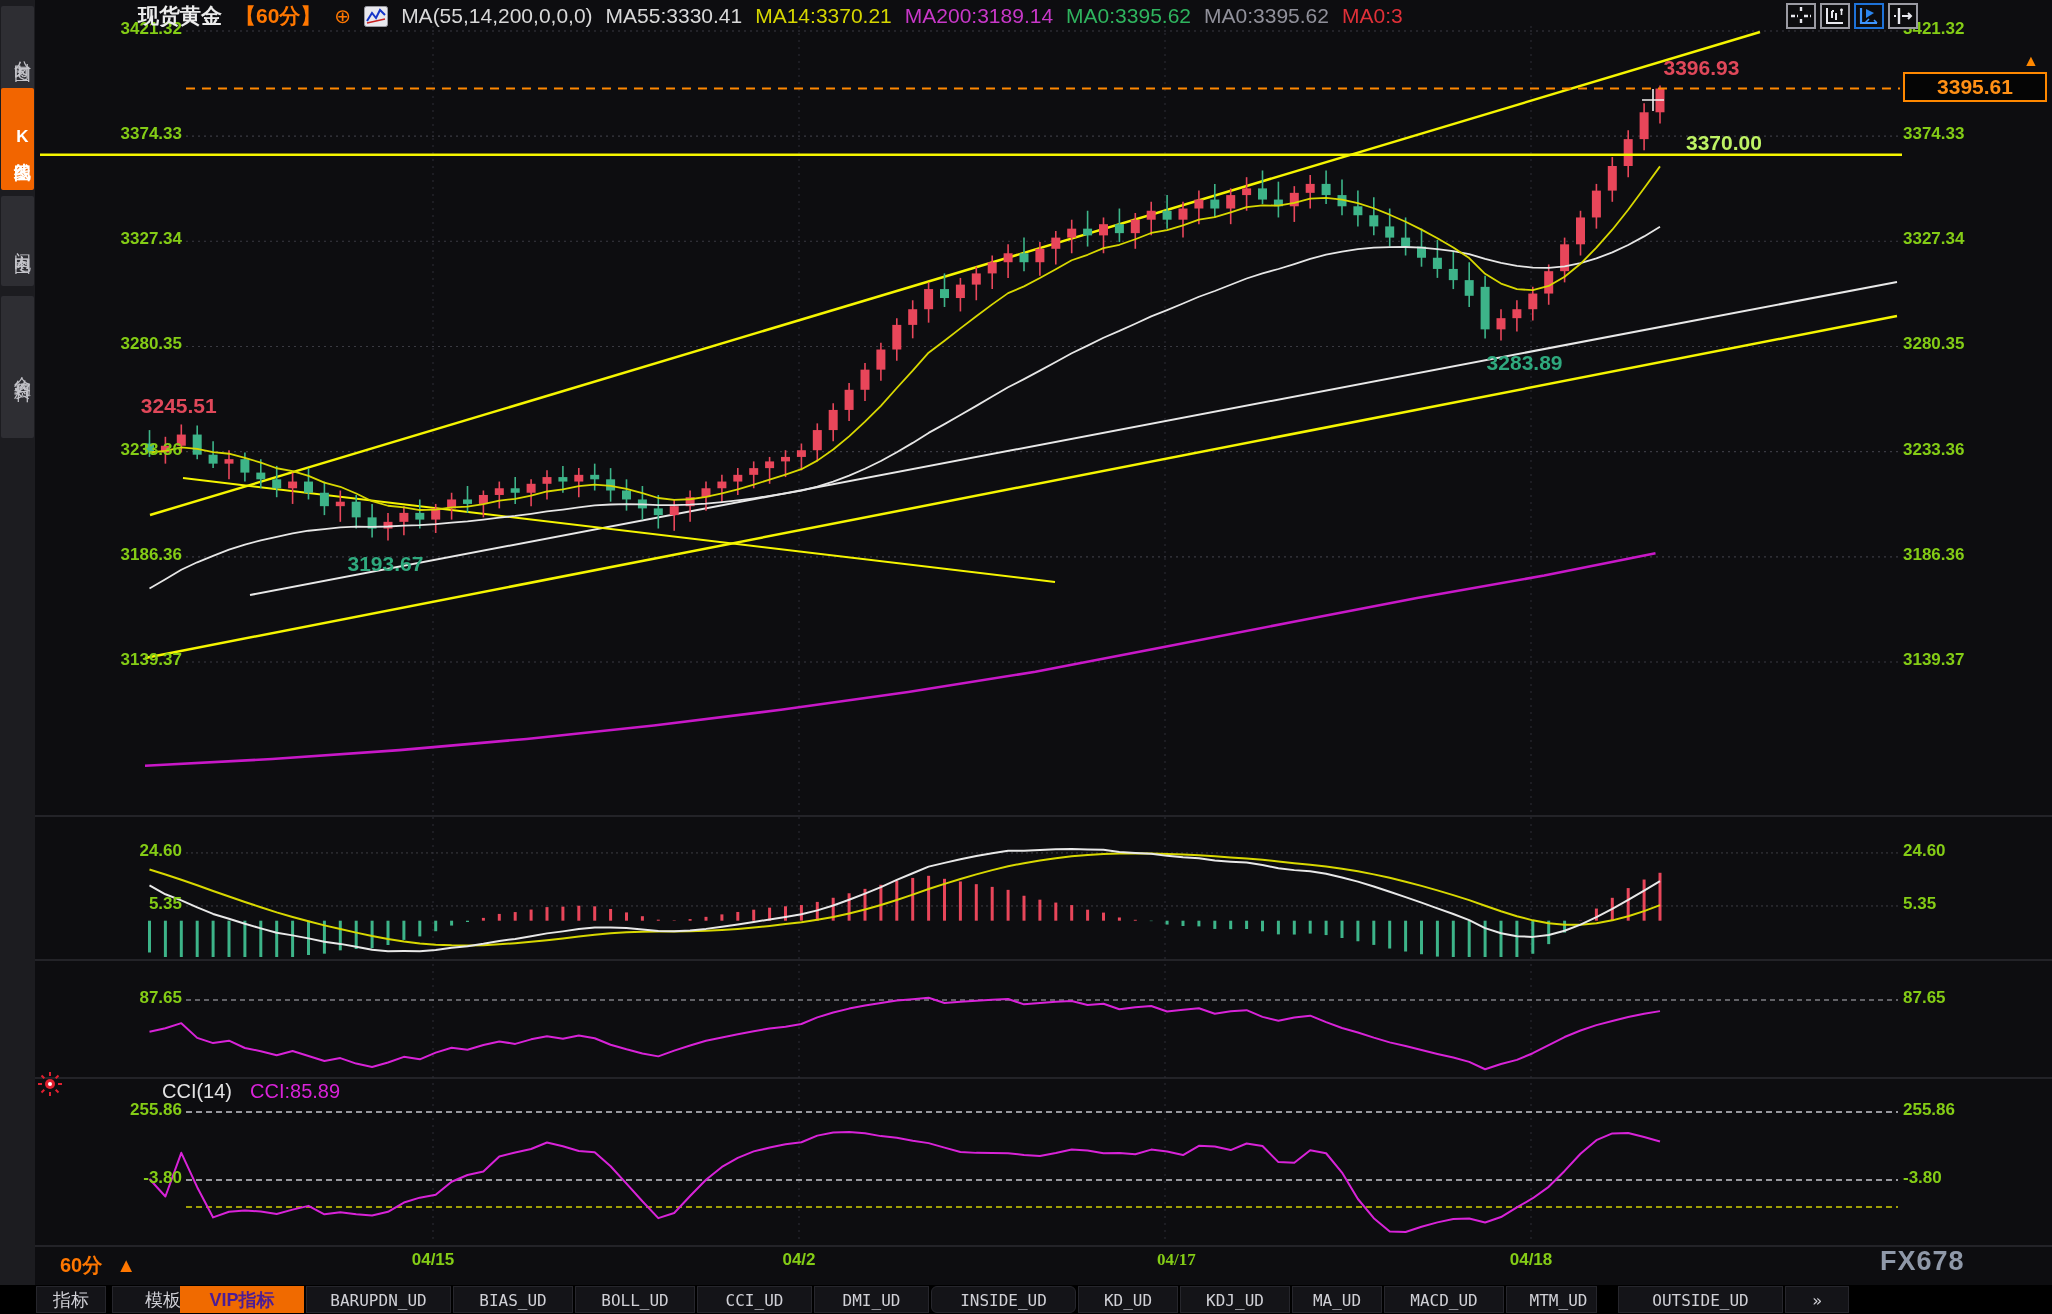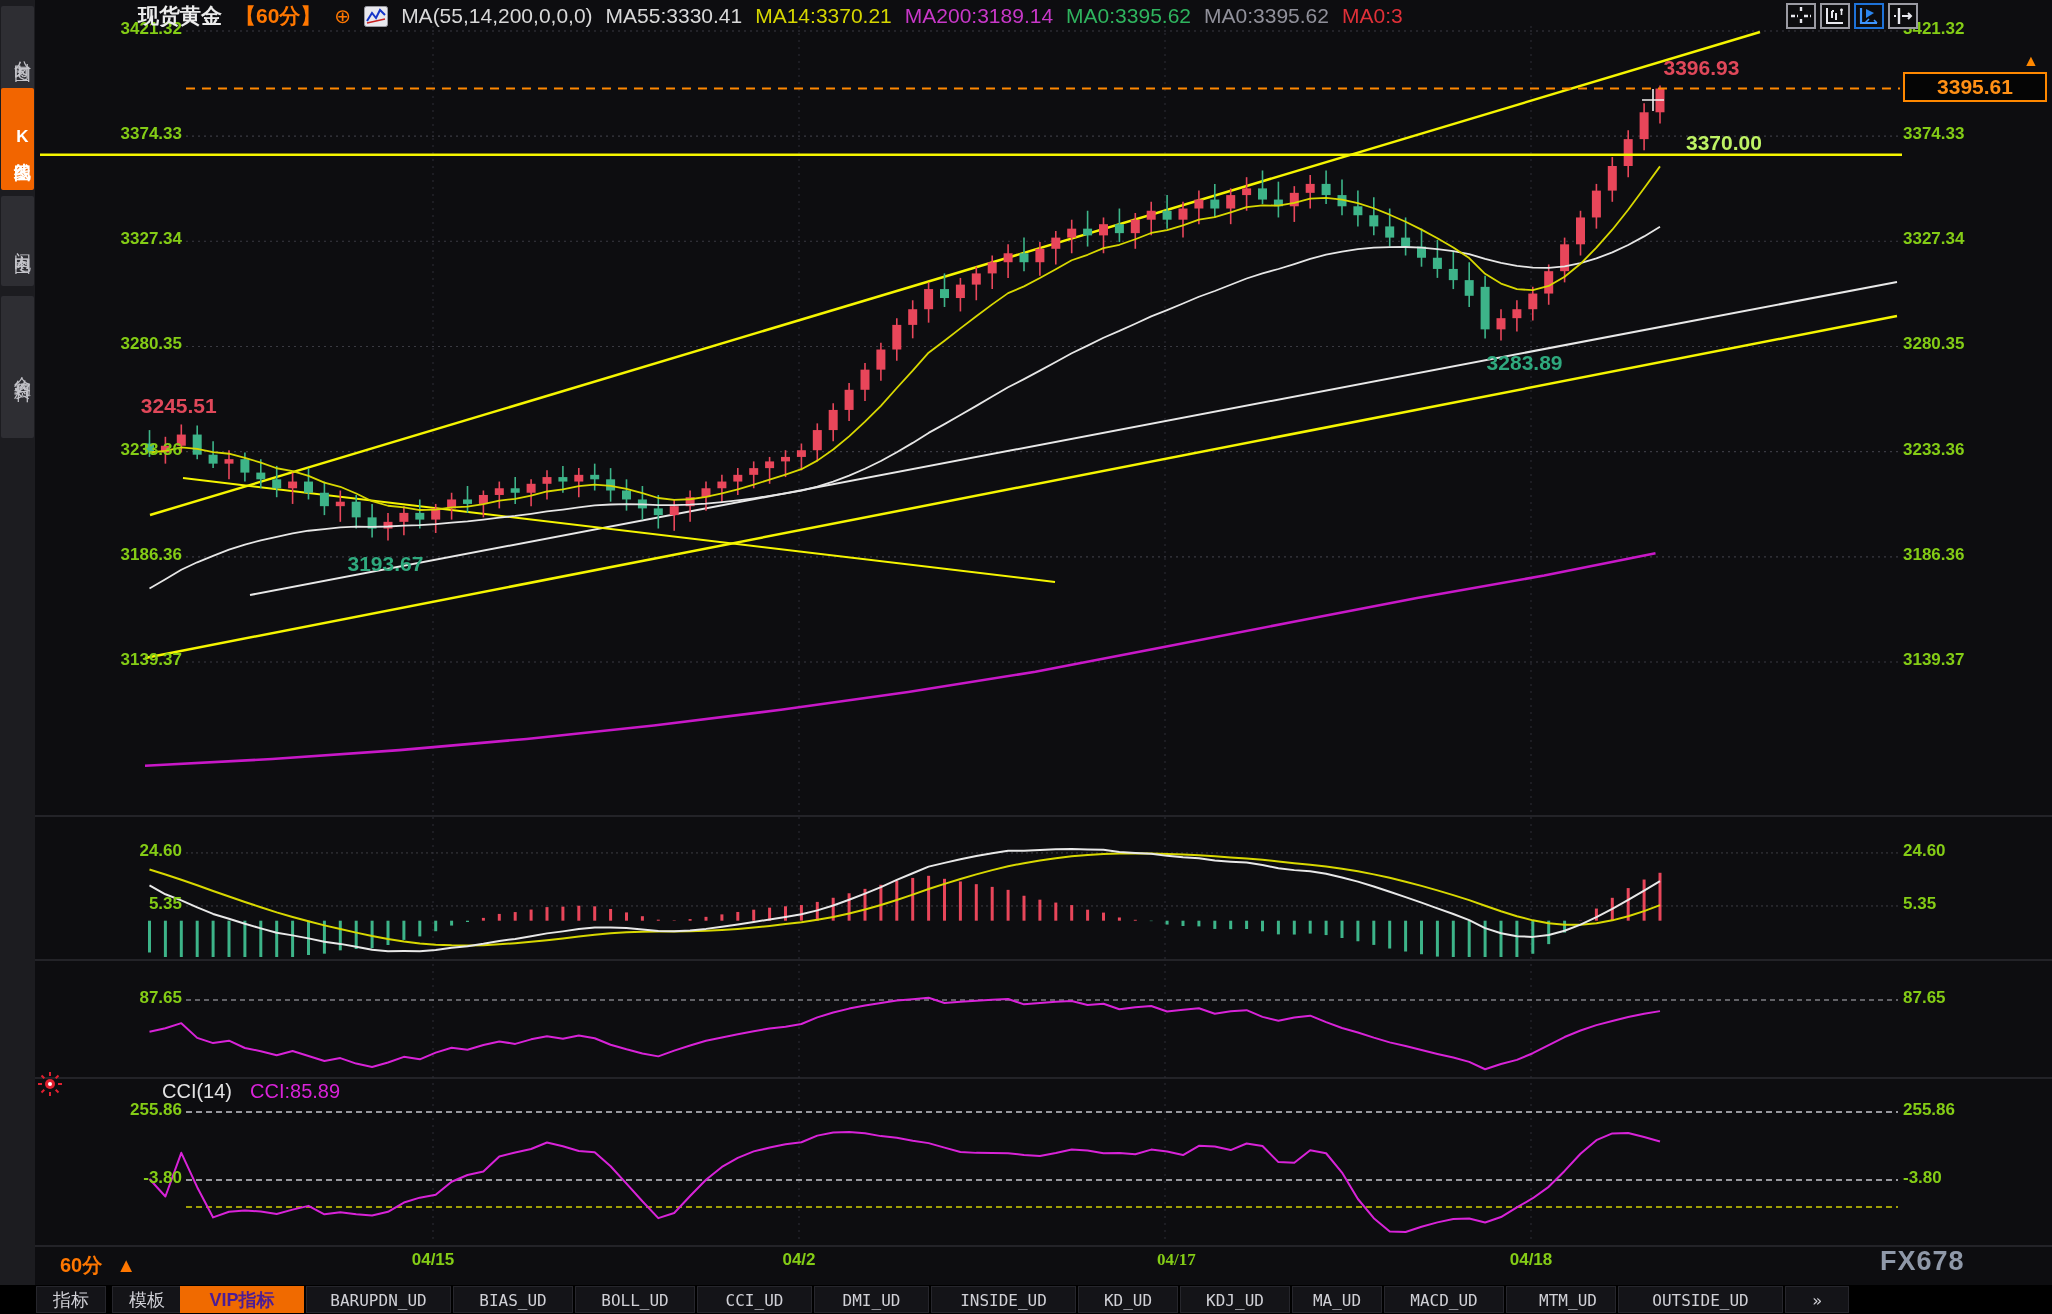--- a/index.html
+++ b/index.html
@@ -524,29 +524,29 @@
     </svg>
   </div>
 
   <div id="interval-ind">
     <span>60分</span>
     <span>▲</span>
   </div>
   <div id="watermark">FX678</div>
   <div id="toolbar">
       <div class="tb-tab zh" style="left: 36px; width: 70px;">指标</div>
-      <div class="tb-tab zh" style="left: 112px; width: 70px;">模板</div>
+      <div class="tb-tab zh" style="left: 112px; width: 70px; text-align: right;">模板</div>
       <div class="tb-tab zh active" style="left: 180px; width: 124px;">VIP指标</div>
       <div class="tb-tab" style="left: 306px; width: 145px;">BARUPDN_UD</div>
       <div class="tb-tab" style="left: 453px; width: 120px;">BIAS_UD</div>
       <div class="tb-tab" style="left: 575px; width: 120px;">BOLL_UD</div>
       <div class="tb-tab" style="left: 697px; width: 115px;">CCI_UD</div>
       <div class="tb-tab" style="left: 814px; width: 115px;">DMI_UD</div>
-      <div class="tb-tab" style="left: 931px; width: 145px;">INSIDE_UD</div>
+      <div class="tb-tab" style="left: 931px; width: 145px; border-radius: 6px;">INSIDE_UD</div>
       <div class="tb-tab" style="left: 1078px; width: 100px;">KD_UD</div>
       <div class="tb-tab" style="left: 1180px; width: 110px;">KDJ_UD</div>
       <div class="tb-tab" style="left: 1292px; width: 90px;">MA_UD</div>
       <div class="tb-tab" style="left: 1384px; width: 120px;">MACD_UD</div>
-      <div class="tb-tab" style="left: 1506px; width: 110px; padding-left: 14px;">MTM_UD</div>
+      <div class="tb-tab" style="left: 1506px; width: 91px; padding-left: 14px;">MTM_UD</div>
       <div class="tb-tab" style="left: 1618px; width: 165px;">OUTSIDE_UD</div>
       <div class="tb-tab" style="left: 1785px; width: 64px;">»</div>
     </div>
 </div>
 
 </body></html>

